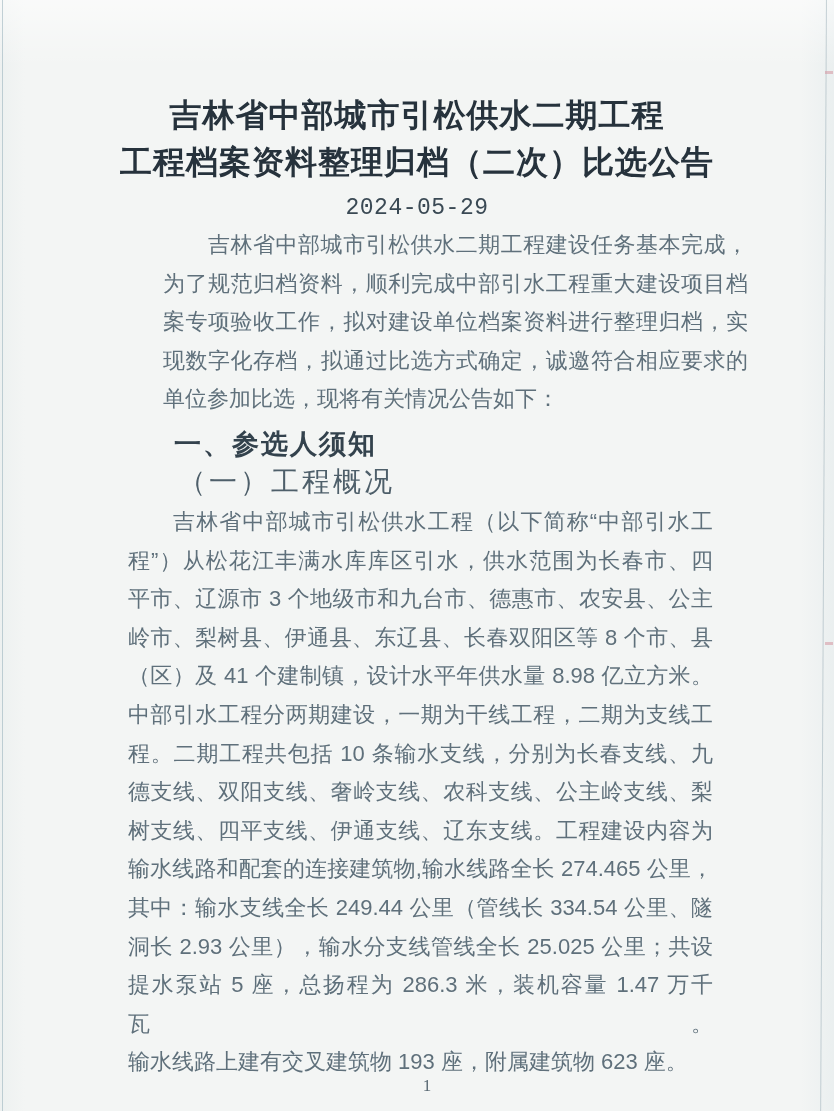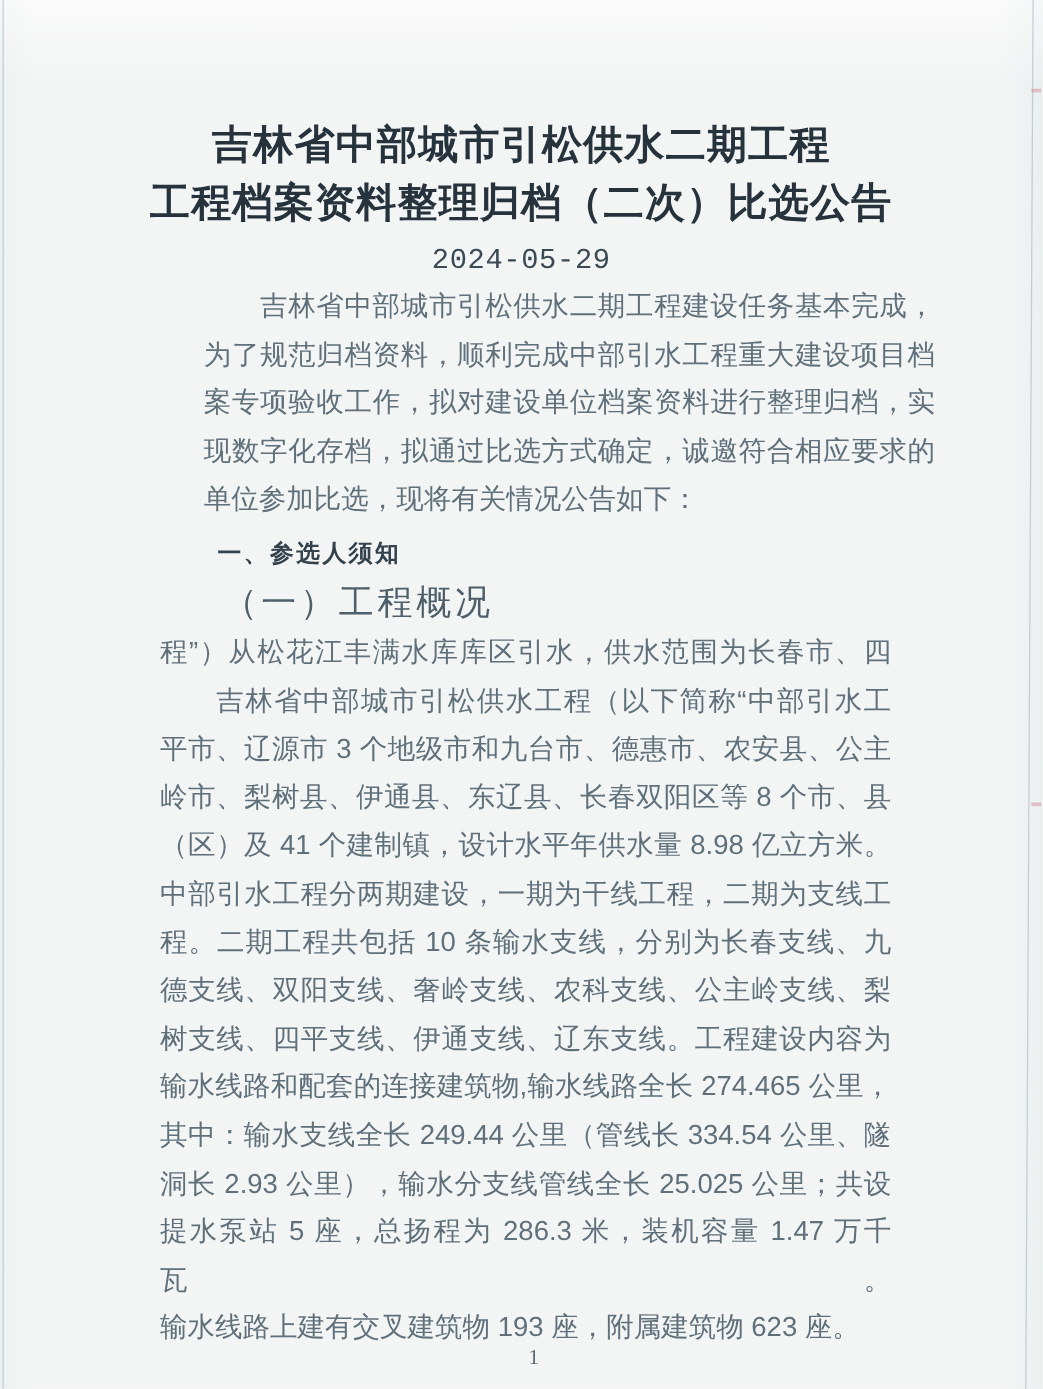--- a/index.html
+++ b/index.html
@@ -52,21 +52,21 @@
     font-size: 22px;
     line-height: 38.6px;
     color: #5f707b;
     white-space: normal;
   }
   .j { text-align: justify; text-align-last: justify; }
   .ind { text-indent: 45px; }
 
   .sec-h1 {
     position: absolute; top: 424px; left: 128px; width: 585px;
-    font-size: 19px; line-height: 40px; font-weight: bold;
+    font-size: 27px; line-height: 40px; font-weight: bold;
     color: #33424d; padding-left: 46px; box-sizing: border-box;
     letter-spacing: 2px;
   }
   .sec-h2 {
     position: absolute; top: 463px; left: 140px; width: 585px;
     font-size: 28px; line-height: 38px;
     color: #4e5f6a; padding-left: 38px; box-sizing: border-box;
     letter-spacing: 3px;
   }
 
@@ -98,22 +98,22 @@
     <div class="bline j">为了规范归档资料，顺利完成中部引水工程重大建设项目档</div>
     <div class="bline j">案专项验收工作，拟对建设单位档案资料进行整理归档，实</div>
     <div class="bline j">现数字化存档，拟通过比选方式确定，诚邀符合相应要求的</div>
     <div class="bline">单位参加比选，现将有关情况公告如下：</div>
   </div>
 
   <div class="sec-h1">一、参选人须知</div>
   <div class="sec-h2">（一）工程概况</div>
 
   <div class="textcol para2">
+    <div class="bline j ind">吉林省中部城市引松供水工程（以下简称“中部引水工</div>
     <div class="bline j">程”）从松花江丰满水库库区引水，供水范围为长春市、四</div>
-    <div class="bline j ind">吉林省中部城市引松供水工程（以下简称“中部引水工</div>
     <div class="bline j">平市、辽源市 3 个地级市和九台市、德惠市、农安县、公主</div>
     <div class="bline j">岭市、梨树县、伊通县、东辽县、长春双阳区等 8 个市、县</div>
     <div class="bline j">（区）及 41 个建制镇，设计水平年供水量 8.98 亿立方米。</div>
     <div class="bline j">中部引水工程分两期建设，一期为干线工程，二期为支线工</div>
     <div class="bline j">程。二期工程共包括 10 条输水支线，分别为长春支线、九</div>
     <div class="bline j">德支线、双阳支线、奢岭支线、农科支线、公主岭支线、梨</div>
     <div class="bline j">树支线、四平支线、伊通支线、辽东支线。工程建设内容为</div>
     <div class="bline j">输水线路和配套的连接建筑物,输水线路全长 274.465 公里，</div>
     <div class="bline j">其中：输水支线全长 249.44 公里（管线长 334.54 公里、隧</div>
     <div class="bline j">洞长 2.93 公里），输水分支线管线全长 25.025 公里；共设</div>

